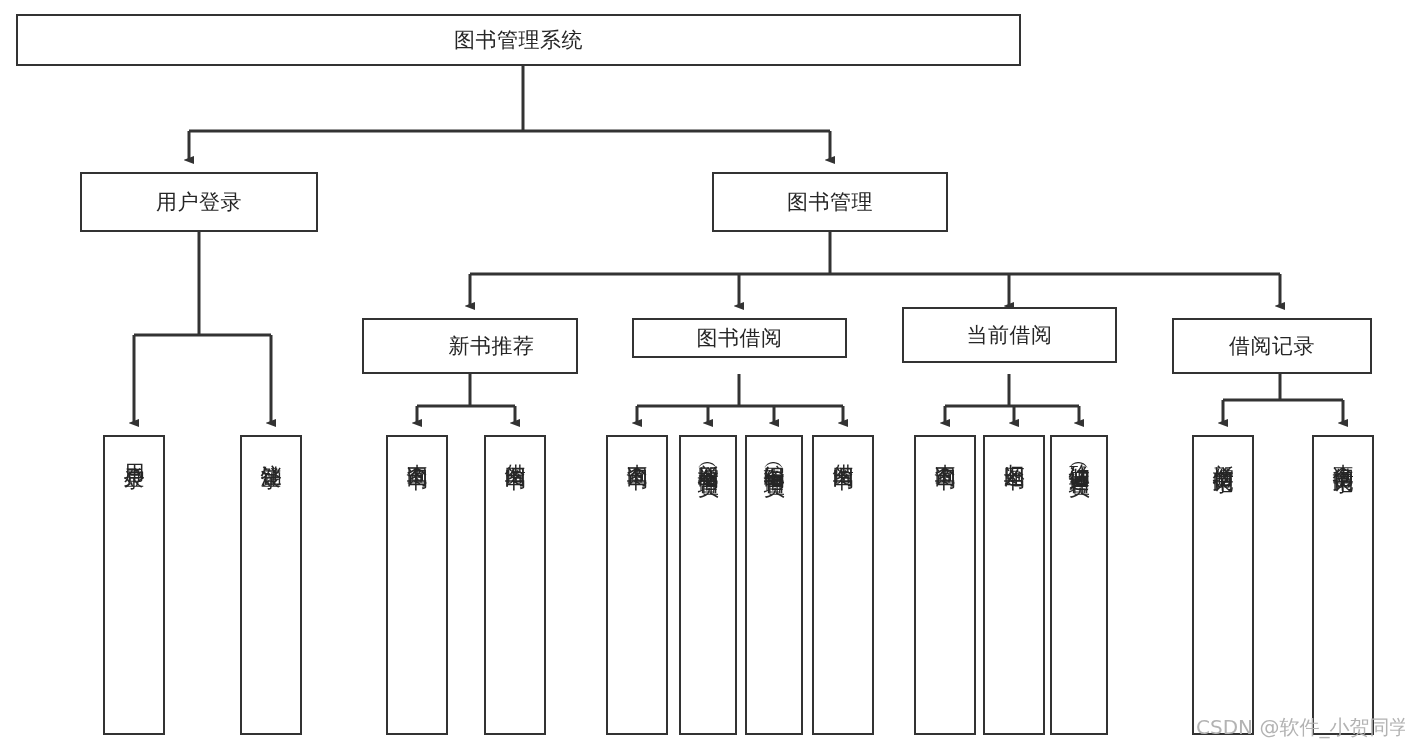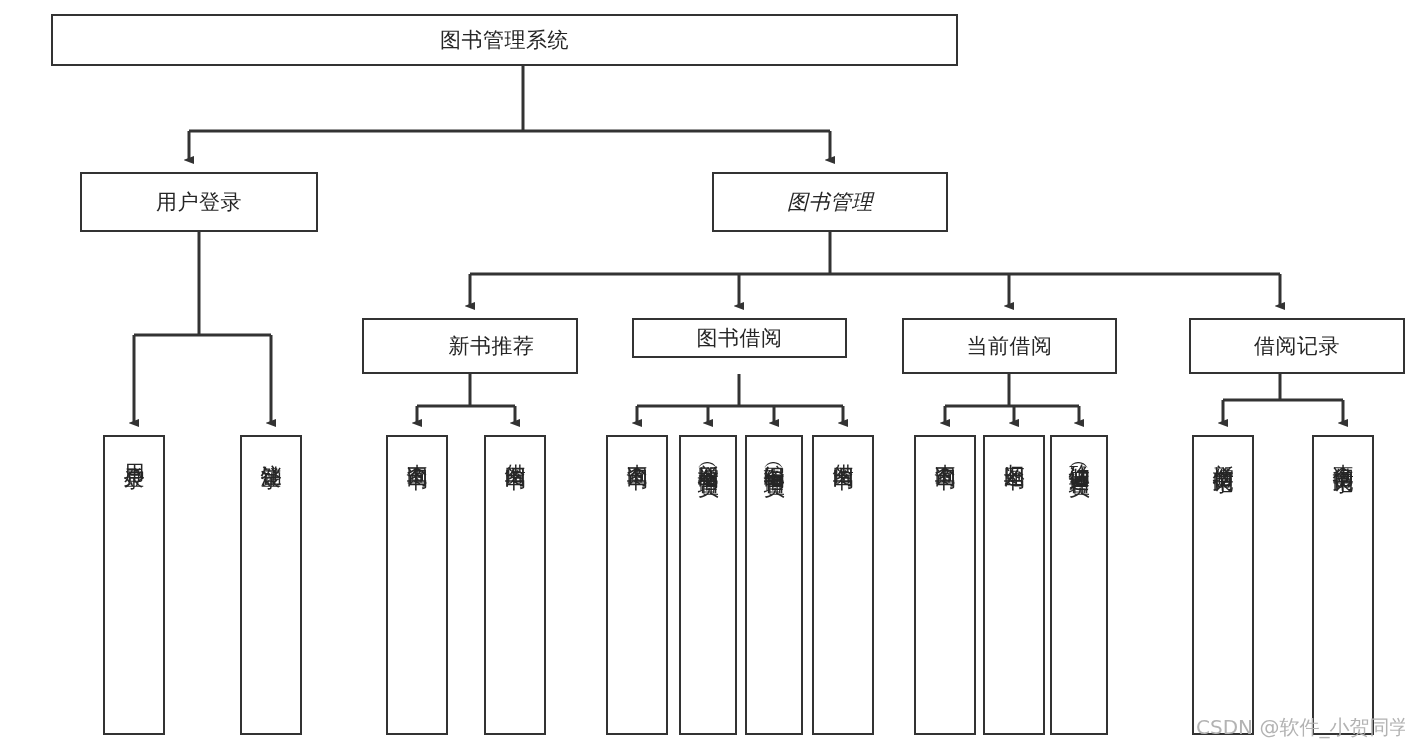--- a/index.html
+++ b/index.html
@@ -117,41 +117,41 @@
       <path d="M1014,406 L1014,423" marker-end="url(#arrow)"></path>
       <path d="M1079,406 L1079,423" marker-end="url(#arrow)"></path>
 
       <path d="M1280,374 L1280,400"></path>
       <path d="M1223,400 L1343,400"></path>
       <path d="M1223,400 L1223,423" marker-end="url(#arrow)"></path>
       <path d="M1343,400 L1343,423" marker-end="url(#arrow)"></path>
     </g>
   </svg>
 
-  <div class="node" id="n-root" style="left: 16px; top: 14px; width: 907px; height: 52px; margin-left: 35px;">
+  <div class="node" id="n-root" style="left: 16px; top: 14px; width: 1005px; height: 52px;">
     <span class="label">图书管理系统</span>
   </div>
 
   <div class="node" id="n-user_login" style="left: 80px; top: 172px; width: 238px; height: 60px;">
     <span class="label">用户登录</span>
   </div>
-  <div class="node" id="n-book_mgmt" style="left: 712px; top: 172px; width: 236px; height: 60px; font-style: italic;">
+  <div class="node" id="n-book_mgmt" style="left: 712px; top: 172px; width: 236px; height: 60px;">
     <span class="label">图书管理</span>
   </div>
 
   <div class="node" id="n-new_book_rec" style="left: 362px; top: 318px; width: 216px; height: 56px; padding-left: 43px;">
     <span class="label">新书推荐</span>
   </div>
   <div class="node" id="n-book_borrow" style="left: 632px; top: 318px; width: 215px; height: 40px;">
     <span class="label">图书借阅</span>
   </div>
-  <div class="node" id="n-current_borrow" style="left: 902px; top: 318px; width: 215px; height: 56px;">
+  <div class="node" id="n-current_borrow" style="left: 902px; top: 307px; width: 215px; height: 56px;">
     <span class="label">当前借阅</span>
   </div>
-  <div class="node" id="n-borrow_record" style="left: 1172px; top: 318px; width: 216px; height: 56px; margin-left: 17px;">
+  <div class="node" id="n-borrow_record" style="left: 1172px; top: 318px; width: 200px; height: 56px;">
     <span class="label">借阅记录</span>
   </div>
 
   <div class="node vertical" id="n-leaf_user_login" style="left: 103px; top: 435px; width: 62px; height: 300px;">
     <span class="label">用户登录</span>
   </div>
   <div class="node vertical" id="n-leaf_user_logout" style="left: 240px; top: 435px; width: 62px; height: 300px;">
     <span class="label">注销登录</span>
   </div>
 

